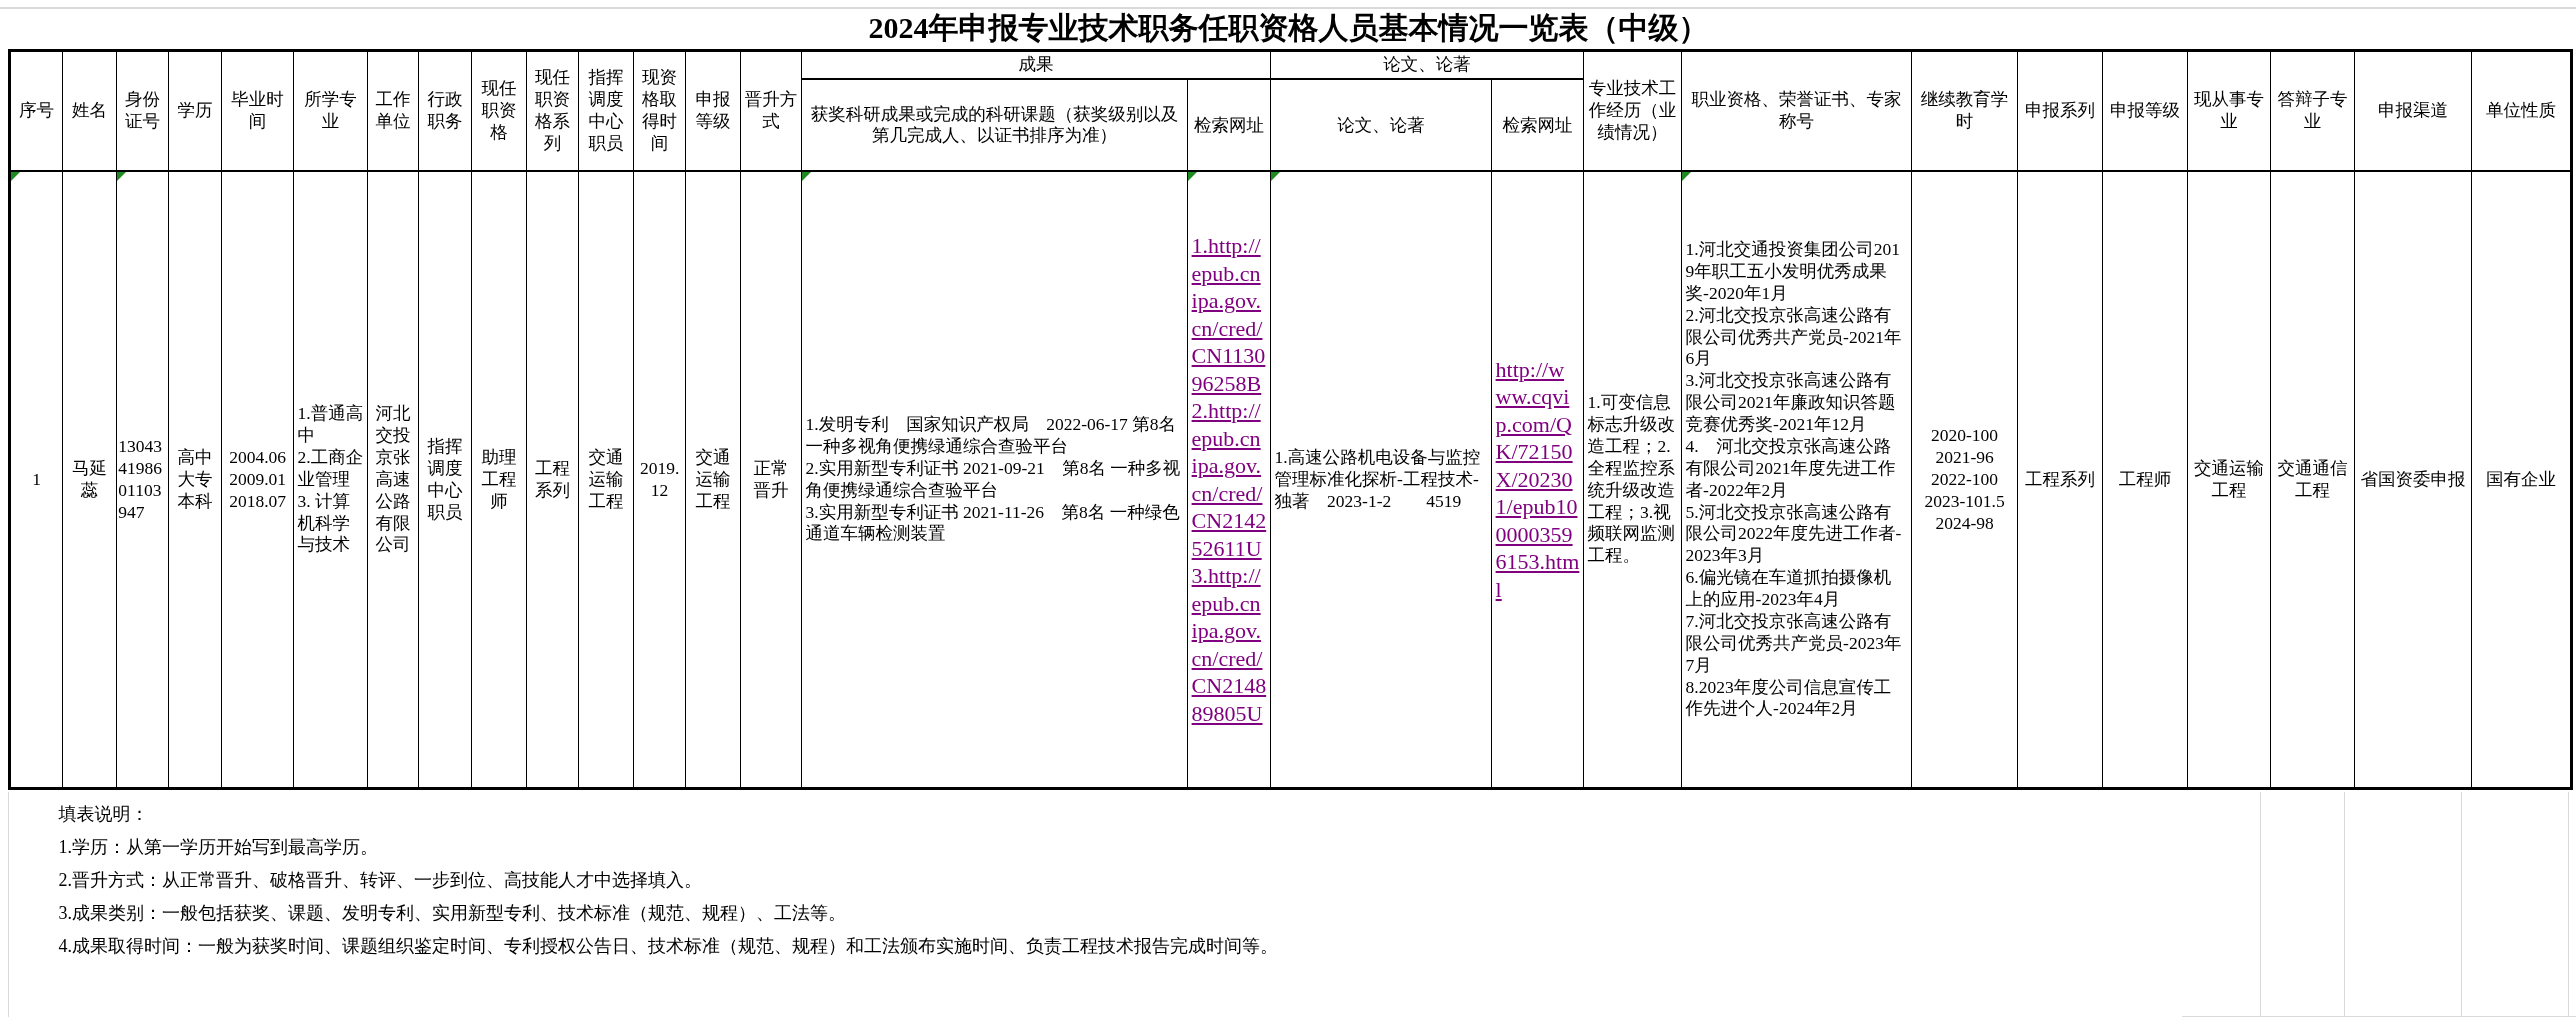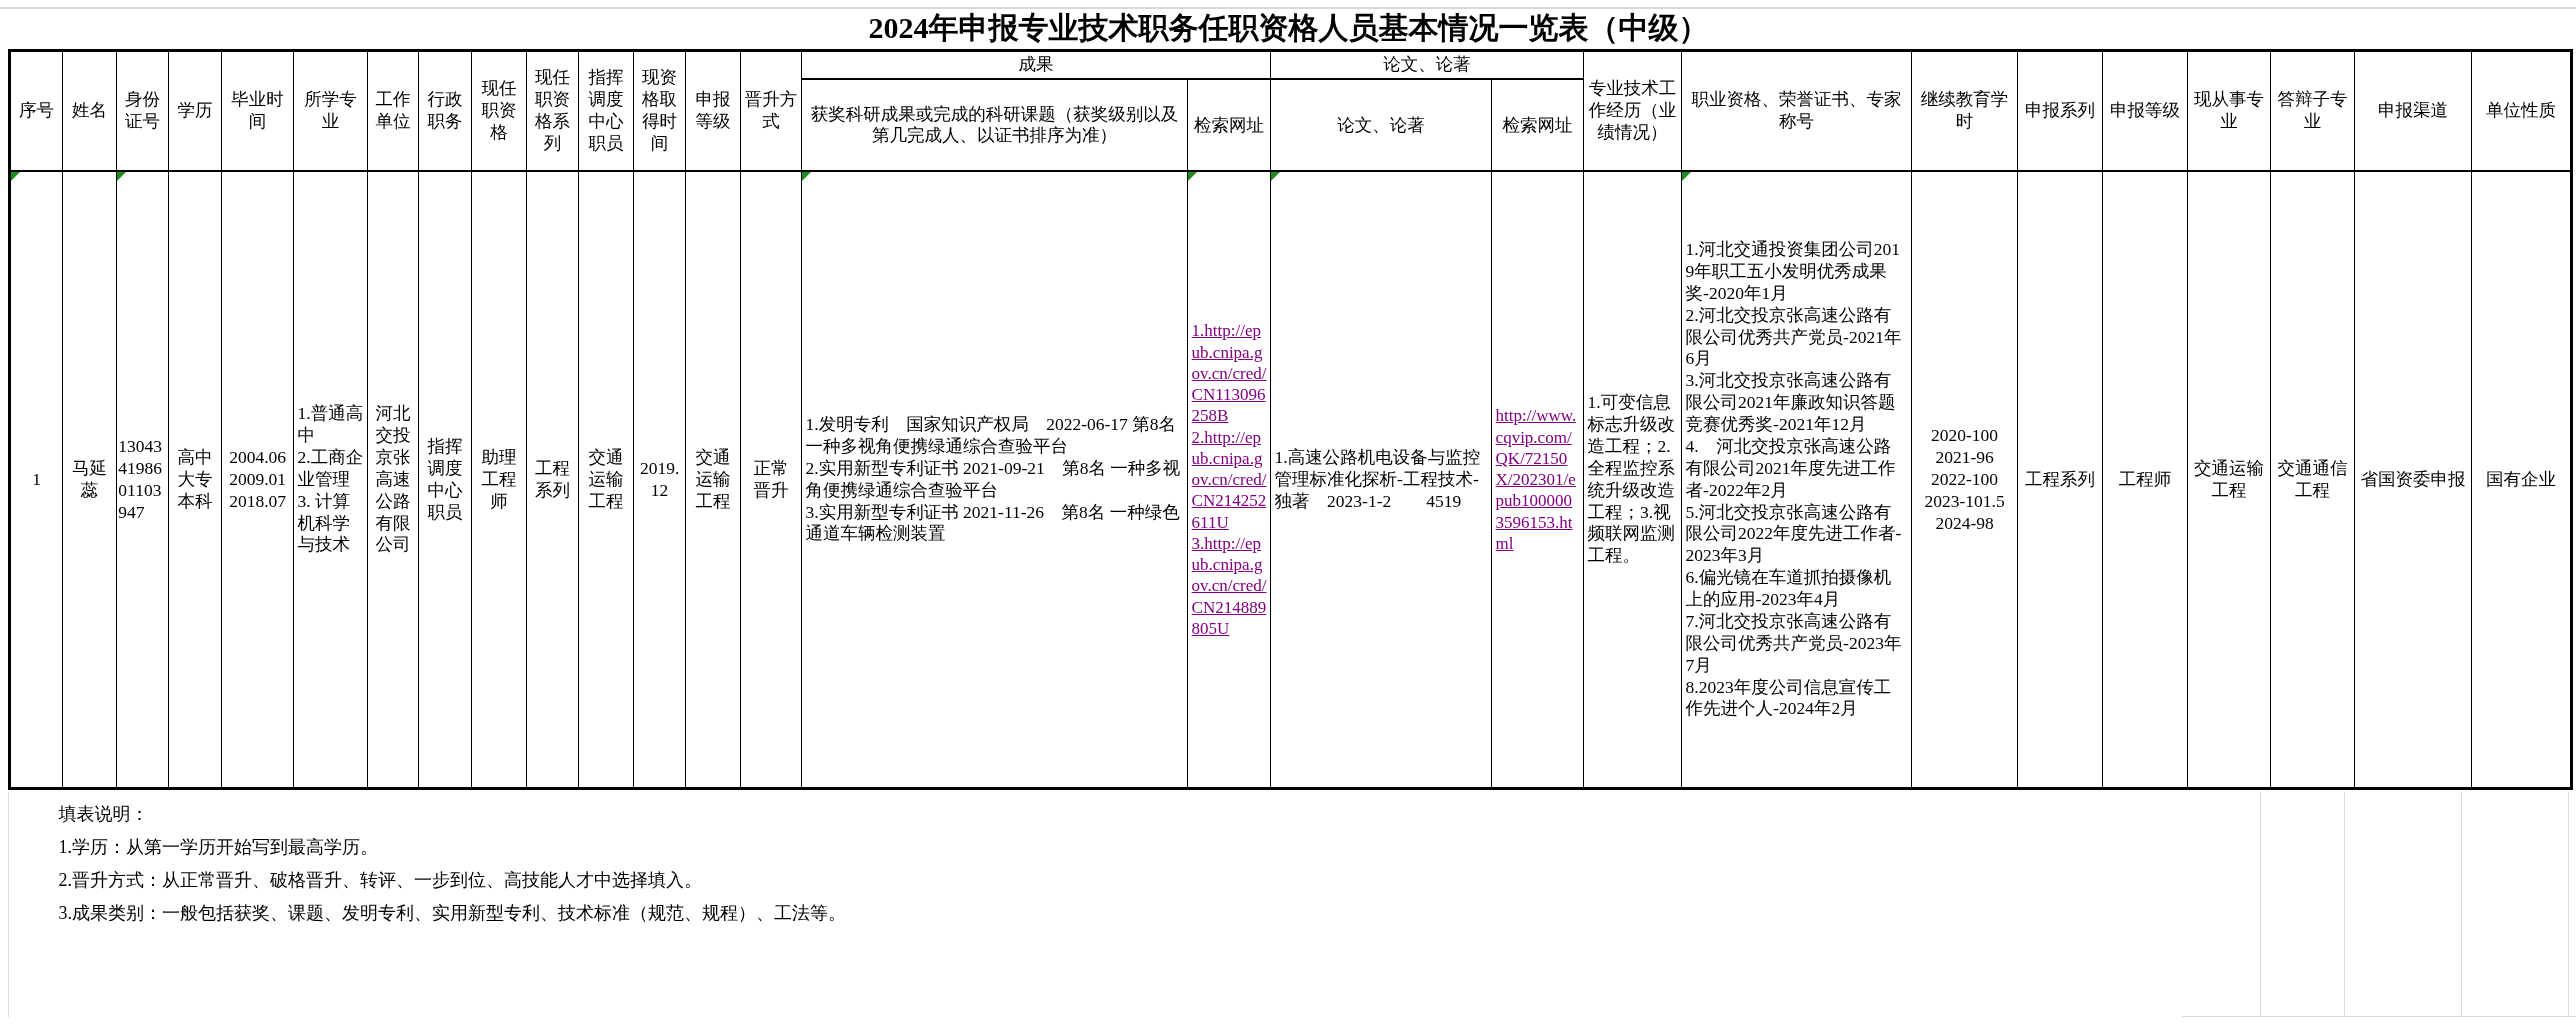--- a/index.html
+++ b/index.html
@@ -27,21 +27,21 @@
   th,td{border:1.7px solid #000;font-weight:normal;text-align:center;
         vertical-align:middle;padding:2.3px 3.5px;font-size:17.5px;line-height:1.25;
         white-space:pre-wrap;word-break:break-all;overflow:hidden;}
   thead th{border-bottom-width:2.9px;}
   tr.group-row{height:26px;}
   tr.sub-row{height:92px;}
   tr.data-row{height:617px;}
 
   td.left{text-align:left;}
   td.cell-id{padding:1.2px;text-align:left;}
-  a.link{color:#800080;text-decoration:underline;font-size:17px;
+  a.link{color:#800080;text-decoration:underline;font-size:22px;
          word-break:break-all;white-space:pre-wrap;display:block;text-align:left;cursor:pointer;}
 
   
   td.flag{position:relative;}
   td.flag::before{content:"";position:absolute;left:0;top:0;width:0;height:0;
         border-top:9.3px solid #1f8a1f;border-right:9.3px solid transparent;}
 
   .notes{position:absolute;left:10.5px;top:798px;width:2152px;font-size:18px;}
   .notes div{line-height:33px;white-space:pre-wrap;padding-left:48px;}
 </style>
@@ -174,20 +174,21 @@
         <td>国有企业</td>
       </tr>
     </tbody>
   </table>
 
   <div class="notes">
     <div>填表说明：</div>
     <div>1.学历：从第一学历开始写到最高学历。</div>
     <div>2.晋升方式：从正常晋升、破格晋升、转评、一步到位、高技能人才中选择填入。</div>
     <div>3.成果类别：一般包括获奖、课题、发明专利、实用新型专利、技术标准（规范、规程）、工法等。</div>
+    <div>4.成果取得时间：一般为获奖时间、课题组织鉴定时间、专利授权公告日、技术标准（规范、规程）和工法颁布实施时间、负责工程技术报告完成时间等。</div>
   </div>
 
   <div class="gridline gl-left-below"></div>
   <div class="gridline gl-v1"></div>
   <div class="gridline gl-v2"></div>
   <div class="gridline gl-v3"></div>
   <div class="gridline gl-v4"></div>
   <div class="gridline gl-h-bottom"></div>
 
 </div>

